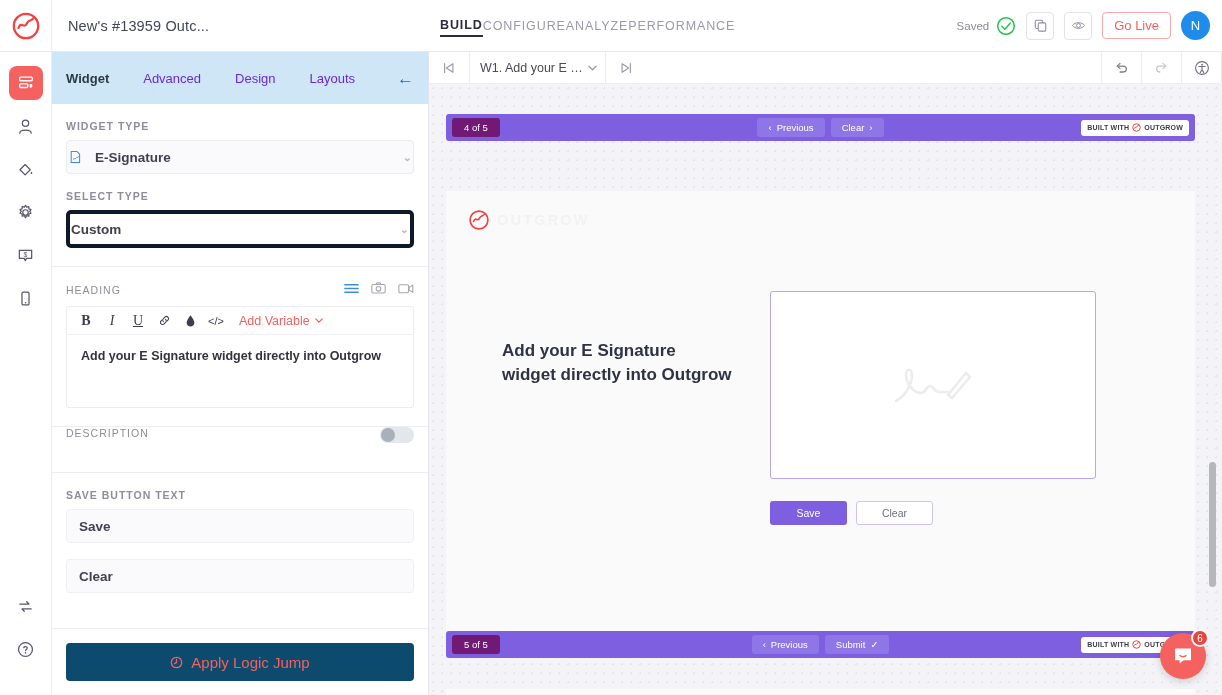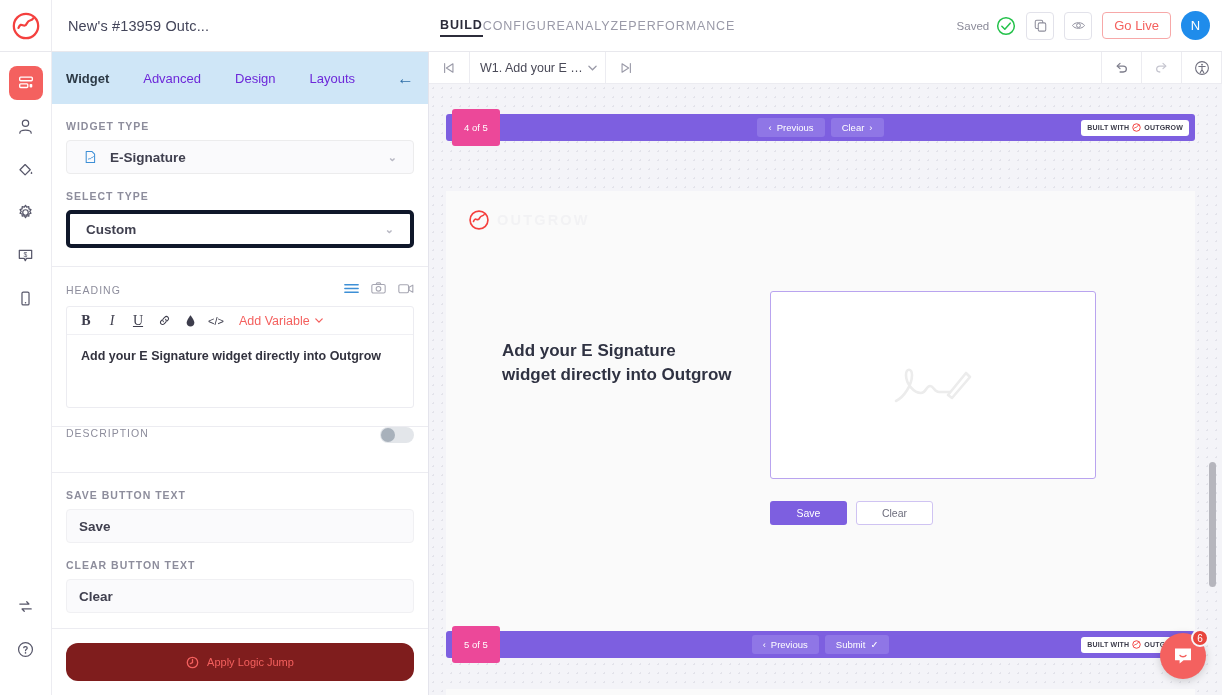--- a/index.html
+++ b/index.html
@@ -83,21 +83,21 @@
   .back-arrow { margin-left: auto; color: #2f6fa8; font-size: 17px; cursor: pointer; line-height: 1; }
 
   .panel-scroll { flex: 1; overflow: hidden; position: relative; }
   .section { padding: 16px 14px 0 14px; font-weight: bold; }
   .field-label {
     font-size: 10.5px; letter-spacing: 1px; color: #8d8d9c; text-transform: uppercase;
     margin-bottom: 8px;
   }
   .select-box {
     height: 34px; background: #fafafc; border: 1px solid #ececed; border-radius: 4px;
-    display: flex; align-items: center; padding: 0 16px; cursor: pointer;
+    display: flex; align-items: center; padding: 0 1px; cursor: pointer;
     font-size: 13.5px; color: #40404f;
   }
   .select-box.focused { background: #fff; border: 4px solid #0f172a; height: 38px; border-radius: 5px; }
   .select-box .chev { margin-left: auto; color: #b9b9c4; font-size: 11px; }
   .wtype-icon { margin-right: 11px; display: flex; align-items: center; }
 
   .divider { height: 1px; background: #ececf1; margin: 18px 0 0 0; }
 
   .heading-hdr { display: flex; align-items: center; padding: 0 14px; margin-bottom: 7px; justify-content: flex-end; }
   .heading-hdr .field-label { margin-bottom: 0; }
@@ -133,23 +133,23 @@
     border-radius: 50%; background: #a8b1bb;
   }
   .text-input {
     height: 34px; background: #fafafc; border: 1px solid #f0f0f3; border-radius: 4px;
     display: flex; align-items: center; padding: 0 12px;
     font-size: 13.5px; color: #40404f;
   }
 
   .panel-footer { border-top: 1px solid #ececf1; padding: 14px; }
   .logic-btn {
-    background: #7f1d1d; border-radius: 12px; height: 38px;
+    background: #0c4a6e; border-radius: 4px; height: 38px;
     display: flex; align-items: center; justify-content: center; gap: 8px;
-    color: #f4605e; font-size: 11px; cursor: pointer;
+    color: #f4605e; font-size: 15px; cursor: pointer;
   }
 
   
   .preview {
     flex: 1; position: relative; overflow: hidden;
     background: #f7f7fa;
   }
   .preview-toolbar {
     height: 32px; min-height: 32px; background: #fff; border-bottom: 1px solid #ececf1;
     display: flex; align-items: stretch;
@@ -173,21 +173,21 @@
     overflow: hidden;
     background-color: #f4f4f8;
     background-image: radial-gradient(#e3e3ea 1px, transparent 1px);
     background-size: 9px 9px;
   }
   .page-nav {
     position: absolute; left: 17px; right: 27px; height: 27px; border-radius: 3px;
     background: #7d5fe0; display: flex; align-items: center; padding: 0 6px;
   }
   .pn-pill {
-    background: #ec4899; border-radius: 3px; height: 37px; display: flex; align-items: center;
+    background: #701a75; border-radius: 3px; height: 19px; display: flex; align-items: center;
     padding: 0 12px; color: #fff; font-size: 9.5px;
   }
   .pn-center { position: absolute; left: 0; right: 0; display: flex; justify-content: center; gap: 6px; pointer-events: none; }
   .pn-btn {
     background: #8f76e6; border-radius: 3px; height: 19px; display: flex; align-items: center;
     padding: 0 11px; color: #fff; font-size: 9.5px; gap: 5px; pointer-events: auto; cursor: pointer;
   }
   .built-with {
     margin-left: auto; background: #fff; border-radius: 3px; height: 16px;
     display: flex; align-items: center; gap: 3px; padding: 0 6px;
@@ -439,21 +439,20 @@
             <div class="knob"></div>
           </div>
         </div>
 
         <div class="section">
           <div class="field-label">SAVE BUTTON TEXT</div>
           <div class="text-input">Save</div>
         </div>
 
         <div class="section">
-          <div class="field-label">CLEAR BUTTON TEXT</div>
           <div class="text-input">Clear</div>
         </div>
 
         <div style="height:14px"></div>
       </div>
 
       <div class="panel-footer">
         <div class="logic-btn">
           <svg width="13" height="13" viewBox="0 0 16 16">
             <circle cx="8" cy="8" r="6.4" fill="none" stroke="#f4605e" stroke-width="1.6"></circle>

